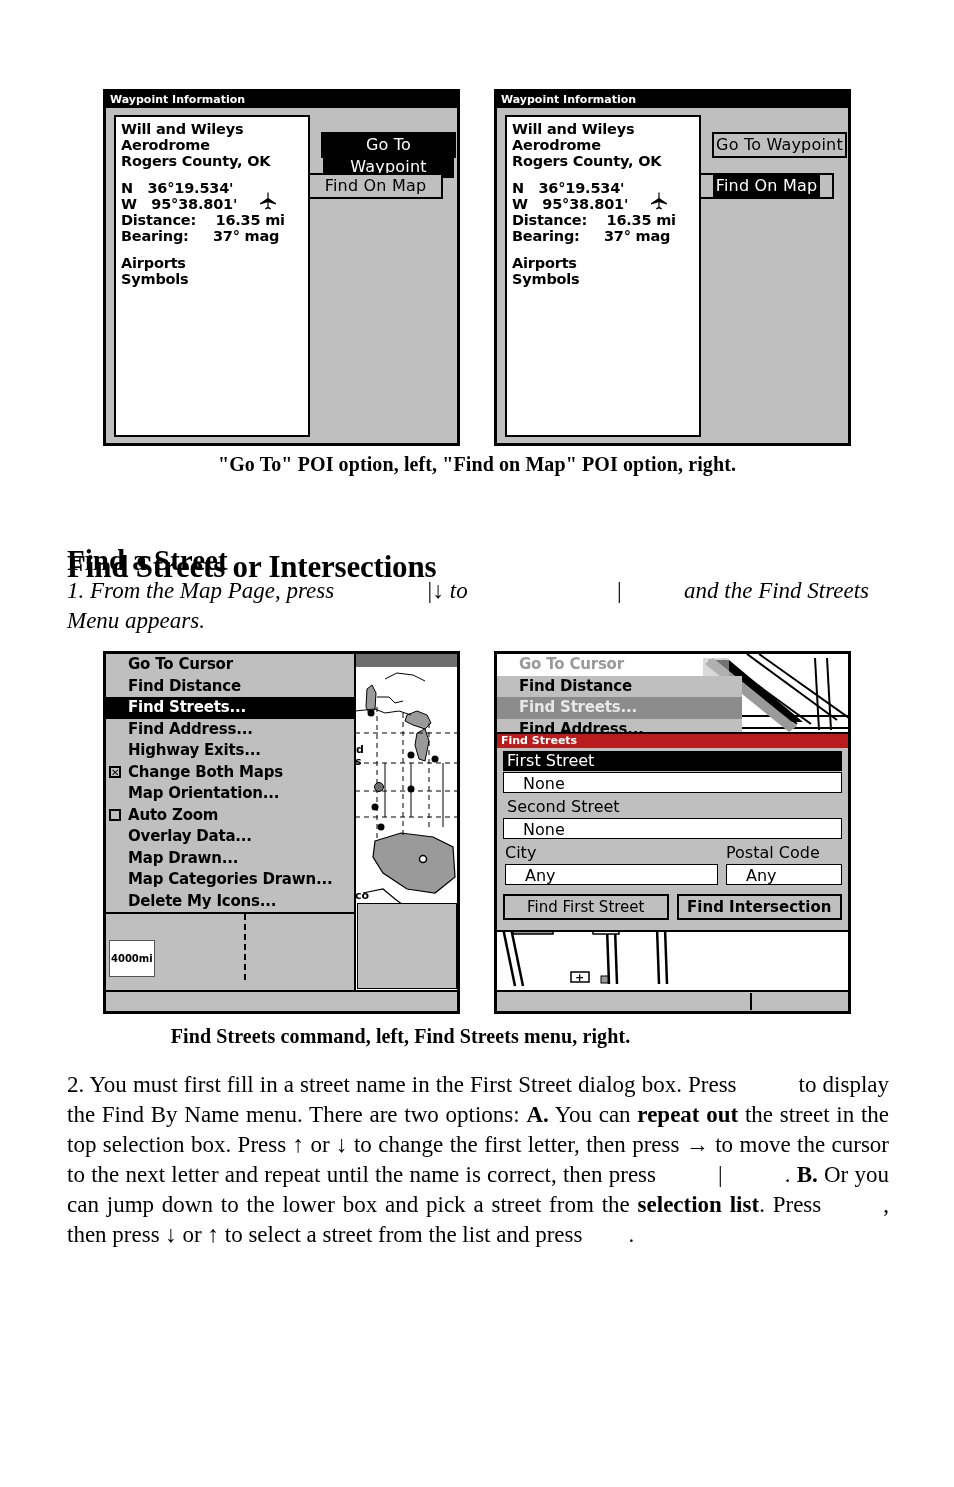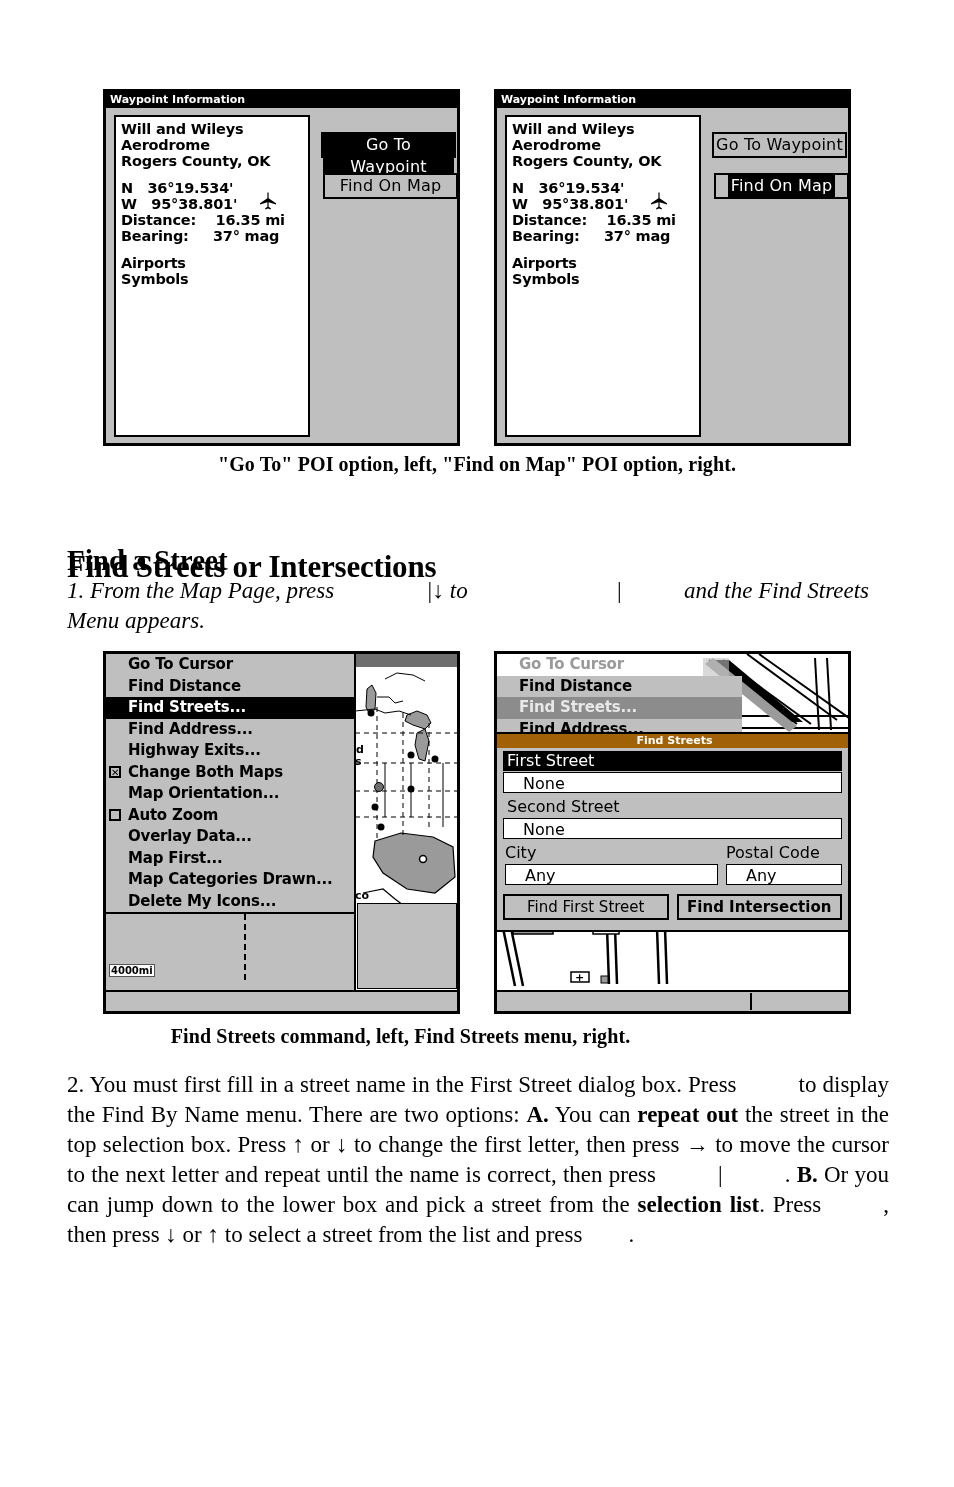--- a/index.html
+++ b/index.html
@@ -126,21 +126,21 @@
     height: 26px;
     letter-spacing: 0.2px;
   }
   .wp-btn.sel > span {
     background: #000;
     color: #fff;
     padding: 0 3px;
     display: inline-block;
   }
   .wp-btn-goto { left: 215px; top: 24px; width: 135px; }
-  .wp-btn-find { left: 217px; top: 65px; width: 135px; }
+  .wp-btn-find { left: 202px; top: 65px; width: 135px; }
 
   
   .menu-panel {
     position: absolute;
     left: 0; top: 0;
     width: 250px;
     background: #bfbfbf;
     border-right: 2px solid #000;
     border-bottom: 2px solid #000;
     box-sizing: border-box;
@@ -211,21 +211,21 @@
     border-left: 2px dashed #000;
   }
   .scale-txt {
     position: absolute;
     left: 3px;
     bottom: 13px;
     font-family: "DejaVu Sans", sans-serif;
     font-size: 10px;
     font-weight: bold;
     background: #fff;
-    padding: 0 1px;
+    padding: 12px 1px;
     border: 1px solid #555;
     line-height: 11px;
   }
   .statusbar {
     position: absolute;
     left: 0; right: 0; bottom: 0;
     height: 21px;
     background: #bfbfbf;
     border-top: 2px solid #000;
     font-family: "DejaVu Sans", sans-serif;
@@ -260,28 +260,27 @@
     right: 0;
     height: 200px;
     background: #bfbfbf;
     border: 2px solid #000;
     border-left: none;
     border-right: none;
     box-sizing: border-box;
     z-index: 9;
   }
   .fs-title {
-    background: #a16207;
+    background: #b91c1c;
     color: #fff;
     font-family: "DejaVu Sans", sans-serif;
     font-size: 11px;
     font-weight: bold;
     line-height: 14px;
     padding-left: 4px;
-    text-align: center;
   }
   .fs-label {
     font-family: "DejaVu Sans", sans-serif;
     font-size: 16px;
     line-height: 20px;
     padding-left: 4px;
   }
   .fs-label.hl {
     background: #000;
     color: #fff;
@@ -509,21 +508,21 @@
         <span>Map Orientation...</span>
       </div>
       <div class="menu-item">
         <span class="cbox"></span>
         <span>Auto Zoom</span>
       </div>
       <div class="menu-item">
         <span>Overlay Data...</span>
       </div>
       <div class="menu-item">
-        <span>Map First...</span>
+        <span>Map Drawn...</span>
       </div>
       <div class="menu-item">
         <span>Map Categories Drawn...</span>
       </div>
       <div class="menu-item">
         <span>Delete My Icons...</span>
       </div>
     </div>
 
     <div class="statusbar" style="z-index:6;">

